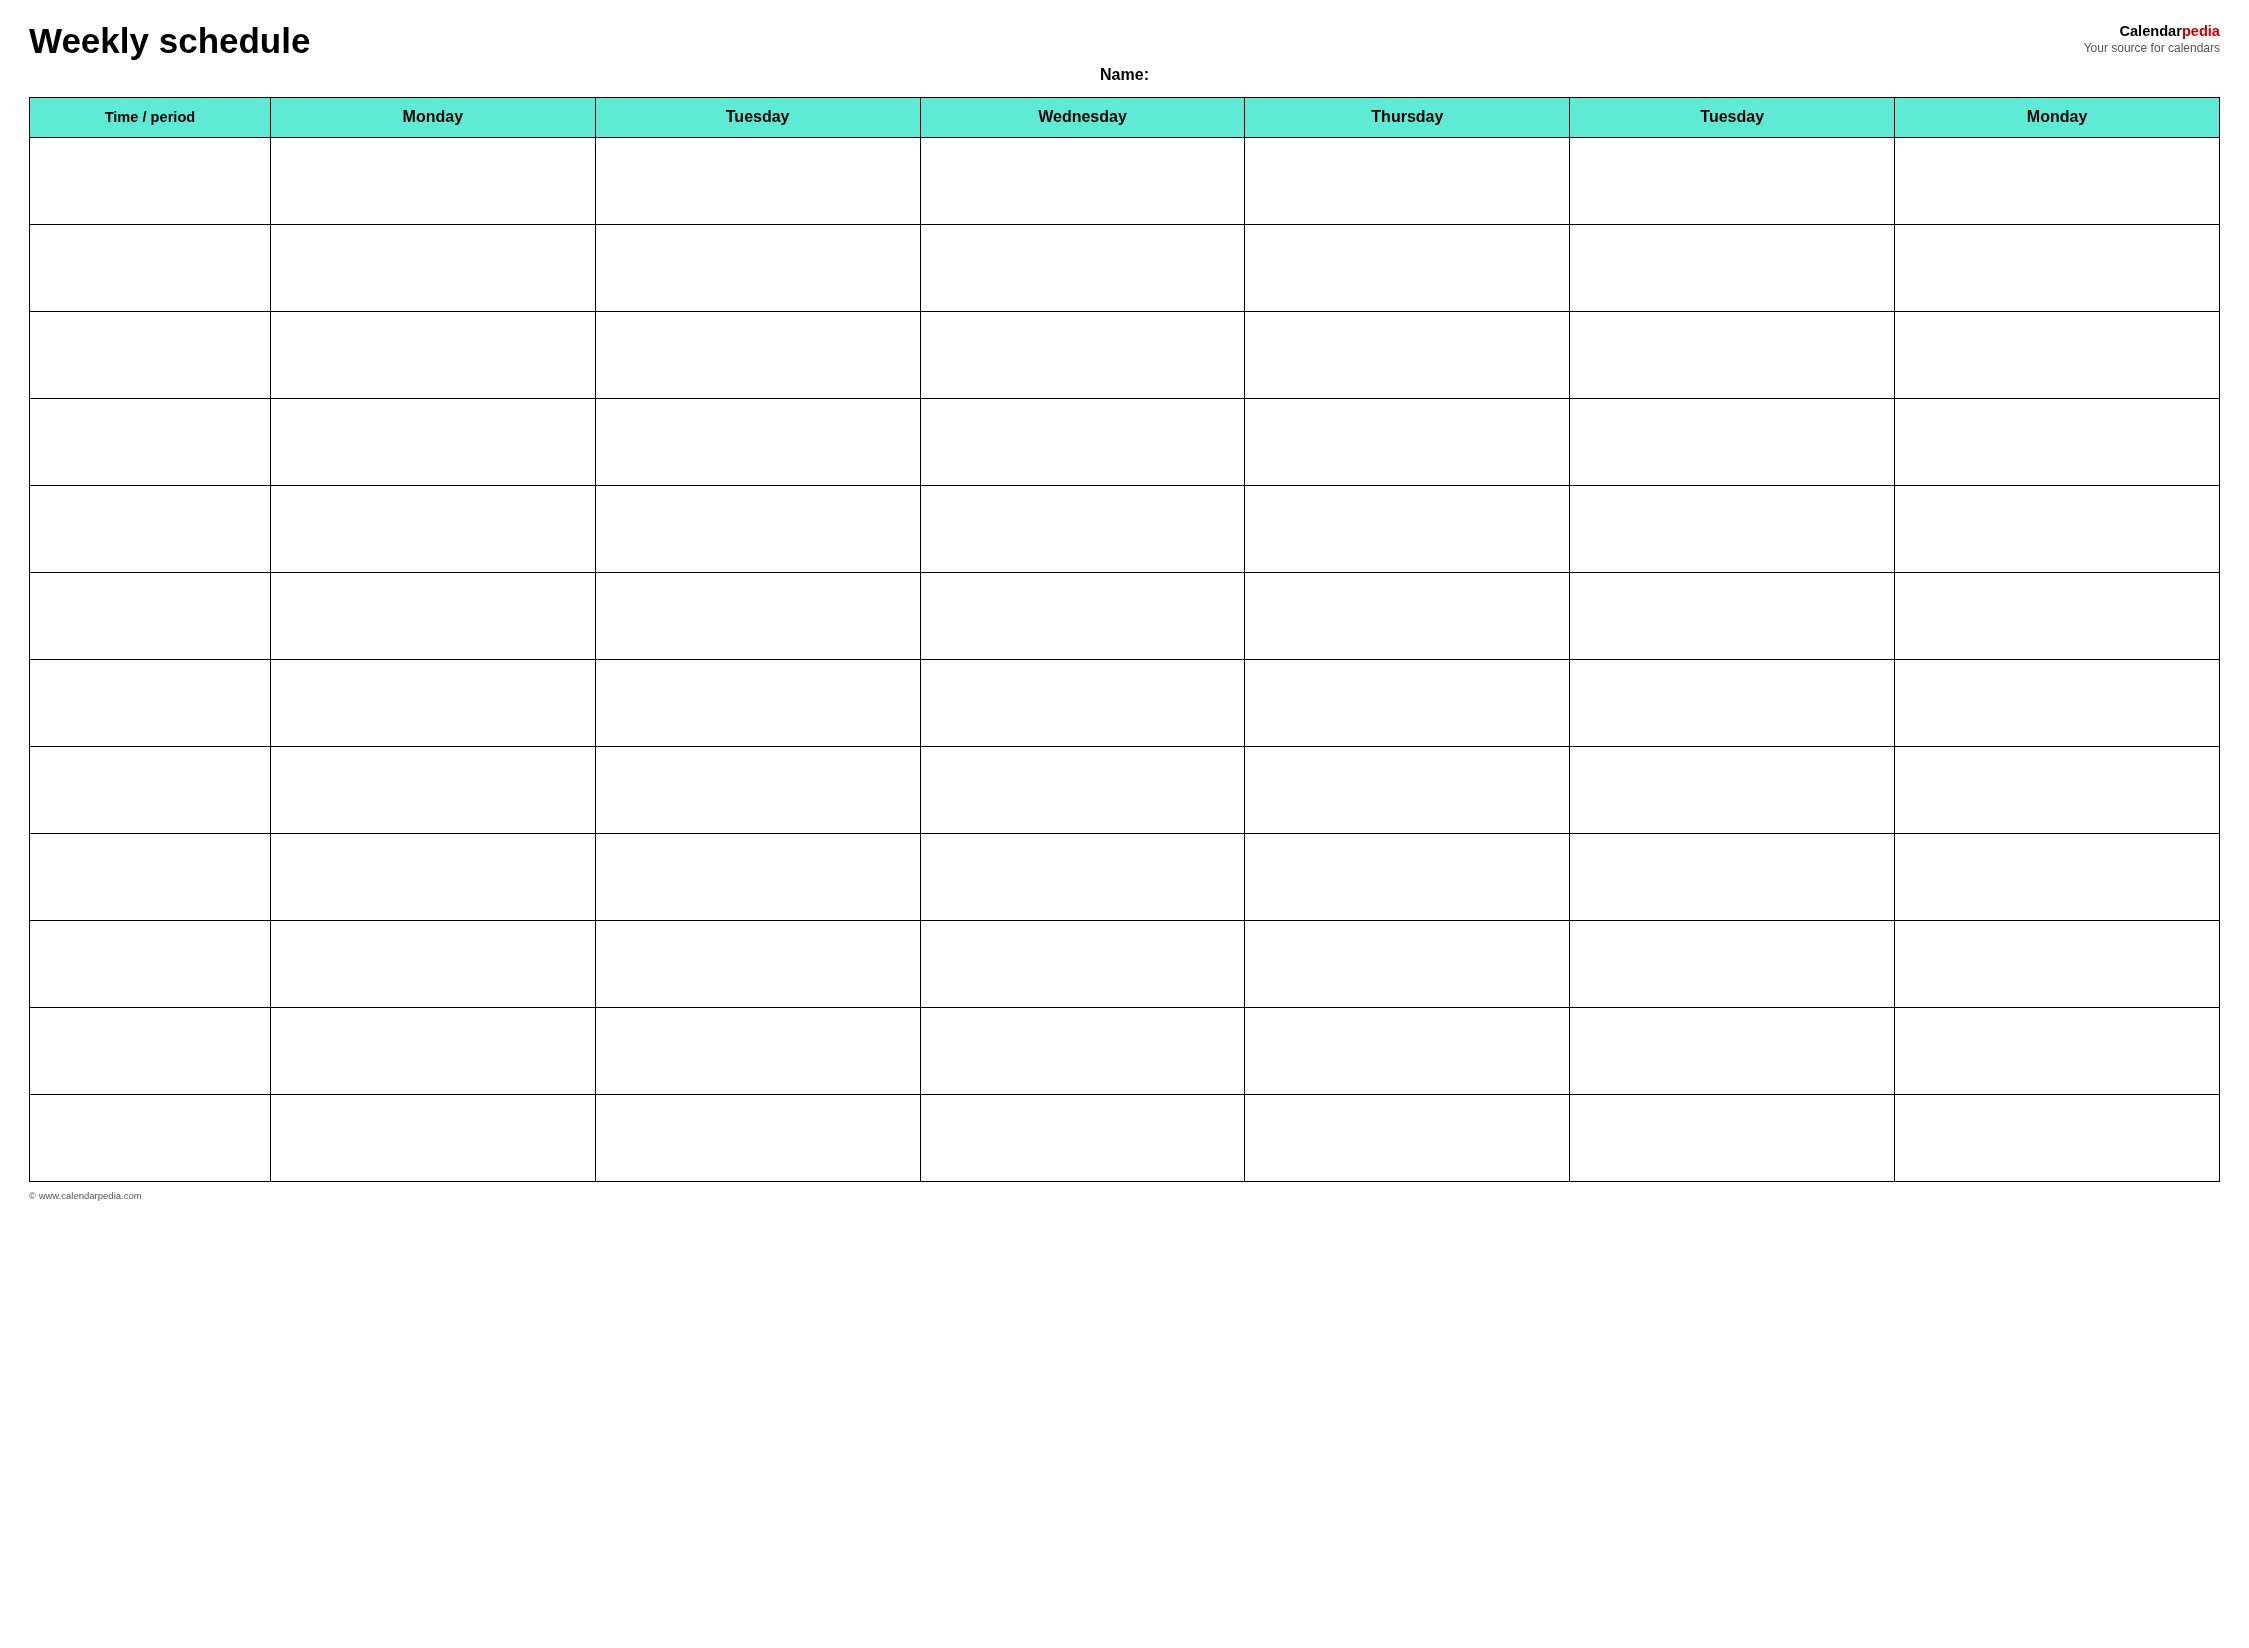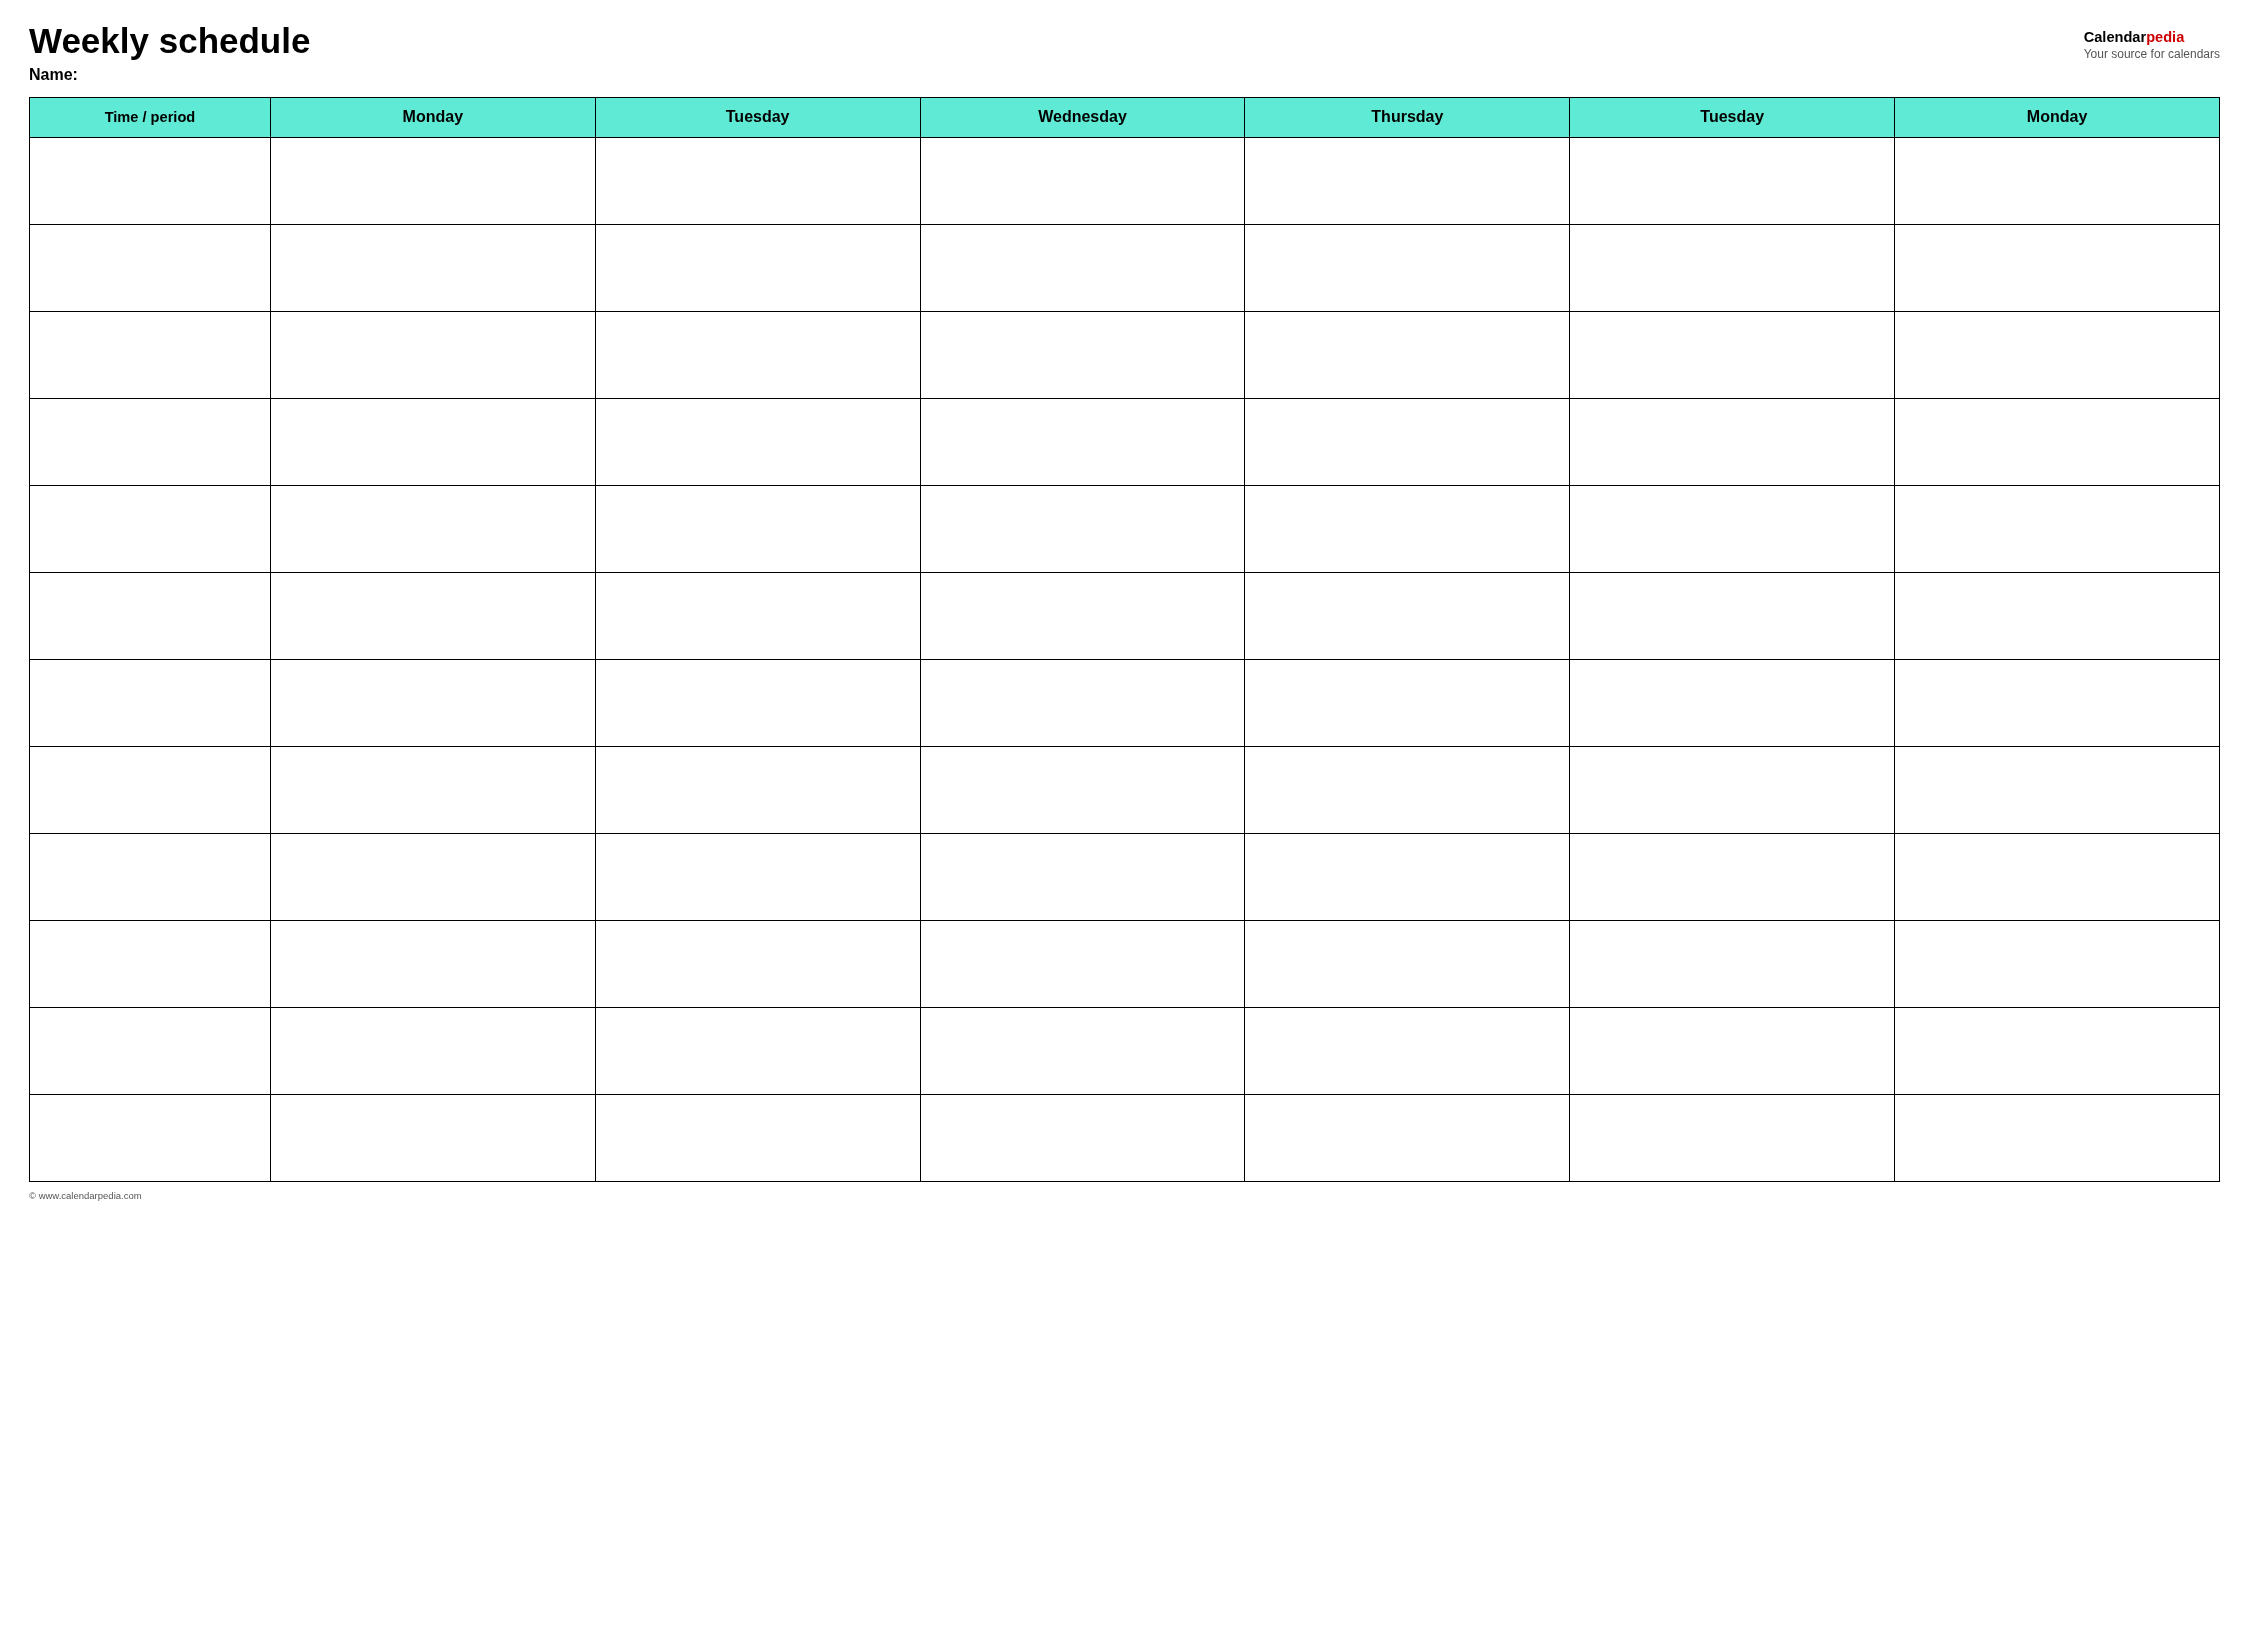--- a/index.html
+++ b/index.html
@@ -22,21 +22,22 @@
     }
 
     .title {
       font-size: 35px;
       font-weight: bold;
       color: #000000;
       line-height: 1.1;
     }
 
     .logo-container {
-      margin-top: 7px;
+      text-align: right;
+      margin-top: 1px;
     }
 
     .logo-text {
       font-size: 14.6px;
       color: #000000;
       font-weight: normal;
     }
 
     .logo-text .pedia {
       color: #cc0000;
@@ -52,20 +53,21 @@
       font-size: 12px;
       color: #555555;
       margin-top: 1.5px;
     }
 
     .name-field {
       font-size: 16px;
       font-weight: bold;
       color: #000000;
       margin-bottom: 13px;
+      text-align: center;
     }
 
     .schedule-table {
       width: 100%;
       border-collapse: collapse;
       border: 1.8px solid #000000;
     }
 
     .schedule-table th,
     .schedule-table td {

